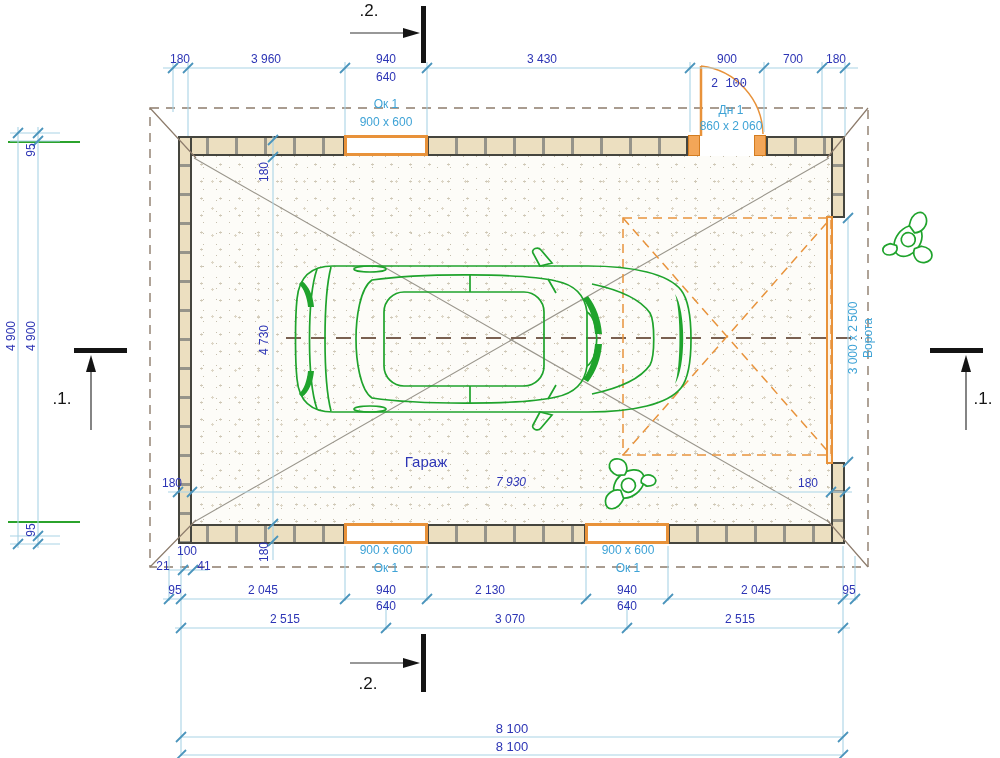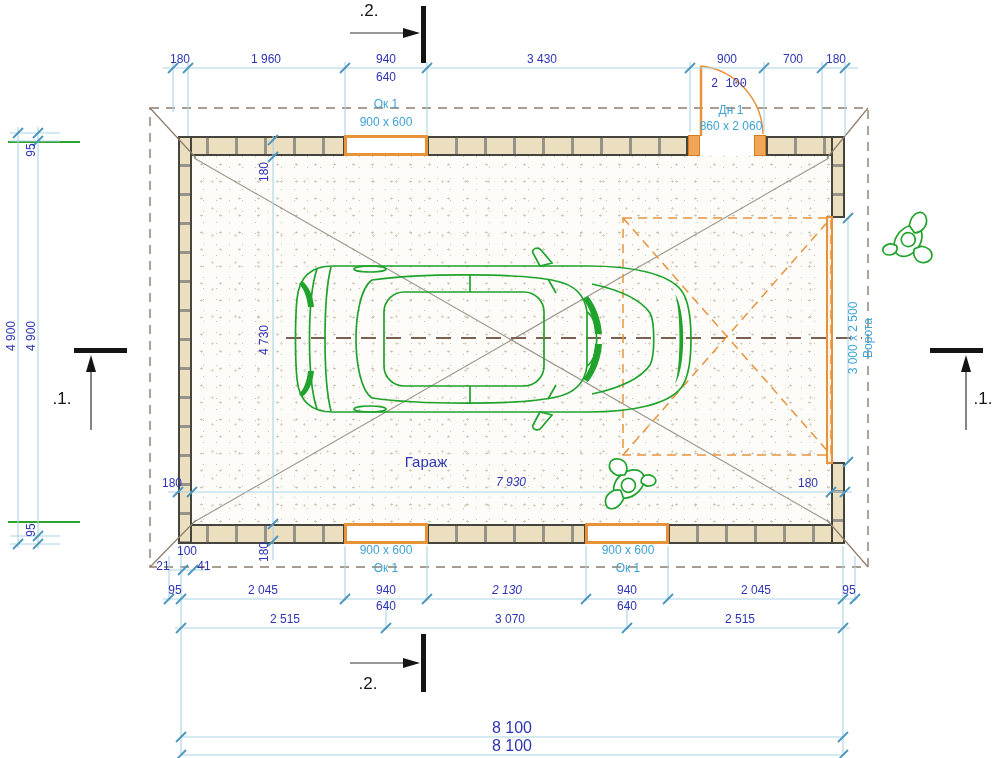--- a/index.html
+++ b/index.html
@@ -23,21 +23,21 @@
        border:3px solid #e8923a;}
   .jamb{position:absolute;box-sizing:border-box;z-index:3;background:#f3a658;border:1px solid #d37c20;}
   .gate-leaf{position:absolute;box-sizing:border-box;z-index:3;background:#fdf3e6;border:2px solid #e8923a;}
   svg.overlay{position:absolute;left:0;top:0;z-index:4;pointer-events:none;}
   .lbl{position:absolute;z-index:5;font-size:12px;color:#2d35b5;white-space:nowrap;
        transform:translate(-50%,-50%);letter-spacing:0px;}
   .lbl.lt{color:#3fa3d6;}
   .lbl.vert{transform:translate(-50%,-50%) rotate(-90deg);}
   .lbl.blk{color:#141414;font-size:17px;}
   .lbl.room{font-size:15px;}
-  .lbl.big{font-size:16px;}
+  .lbl.big{font-size:13px;}
 </style>
 </head>
 <body>
 
 <div class="canvas">
 
   <div class="floor"></div>
 
   <div class="wall-h" style="left:178px;top:136px;width:167px;"></div>
   <div class="wall-h" style="left:427px;top:136px;width:261px;"></div>
@@ -220,21 +220,21 @@
       <polygon points="961,372 971,372 966,355" fill="#141414"></polygon>
     </g>
   </svg>
 
   <span class="lbl blk" style="left:369px;top:11px;">.2.</span>
   <span class="lbl blk" style="left:368px;top:684px;">.2.</span>
   <span class="lbl blk" style="left:62px;top:399px;">.1.</span>
   <span class="lbl blk" style="left:983px;top:399px;">.1.</span>
 
   <span class="lbl" style="left:180px;top:59px;">180</span>
-  <span class="lbl" style="left:266px;top:59px;">1 960</span>
+  <span class="lbl" style="left:266px;top:59px;">3 960</span>
   <span class="lbl" style="left:386px;top:59px;">940</span>
   <span class="lbl" style="left:542px;top:59px;">3 430</span>
   <span class="lbl" style="left:727px;top:59px;">900</span>
   <span class="lbl" style="left:793px;top:59px;">700</span>
   <span class="lbl" style="left:836px;top:59px;">180</span>
   <span class="lbl" style="left:386px;top:77px;">640</span>
   <span class="lbl" style="left:729px;top:84px;font-family:Liberation Mono, monospace;">2 100</span>
 
   <span class="lbl lt" style="left:386px;top:104px;">Ок 1</span>
   <span class="lbl lt" style="left:386px;top:122px;">900 x 600</span>
@@ -261,21 +261,21 @@
   <span class="lbl" style="left:163px;top:566px;">21</span>
   <span class="lbl" style="left:204px;top:566px;">41</span>
   <span class="lbl lt" style="left:386px;top:550px;">900 x 600</span>
   <span class="lbl lt" style="left:628px;top:550px;">900 x 600</span>
   <span class="lbl lt" style="left:386px;top:568px;">Ок 1</span>
   <span class="lbl lt" style="left:628px;top:568px;">Ок 1</span>
 
   <span class="lbl" style="left:175px;top:590px;">95</span>
   <span class="lbl" style="left:263px;top:590px;">2 045</span>
   <span class="lbl" style="left:386px;top:590px;">940</span>
-  <span class="lbl" style="left:507px;top:590px;font-style:italic;">2 130</span>
+  <span class="lbl" style="left:490px;top:590px;">2 130</span>
   <span class="lbl" style="left:627px;top:590px;">940</span>
   <span class="lbl" style="left:756px;top:590px;">2 045</span>
   <span class="lbl" style="left:849px;top:590px;">95</span>
   <span class="lbl" style="left:386px;top:606px;">640</span>
   <span class="lbl" style="left:627px;top:606px;">640</span>
 
   <span class="lbl" style="left:285px;top:619px;">2 515</span>
   <span class="lbl" style="left:510px;top:619px;">3 070</span>
   <span class="lbl" style="left:740px;top:619px;">2 515</span>
 

